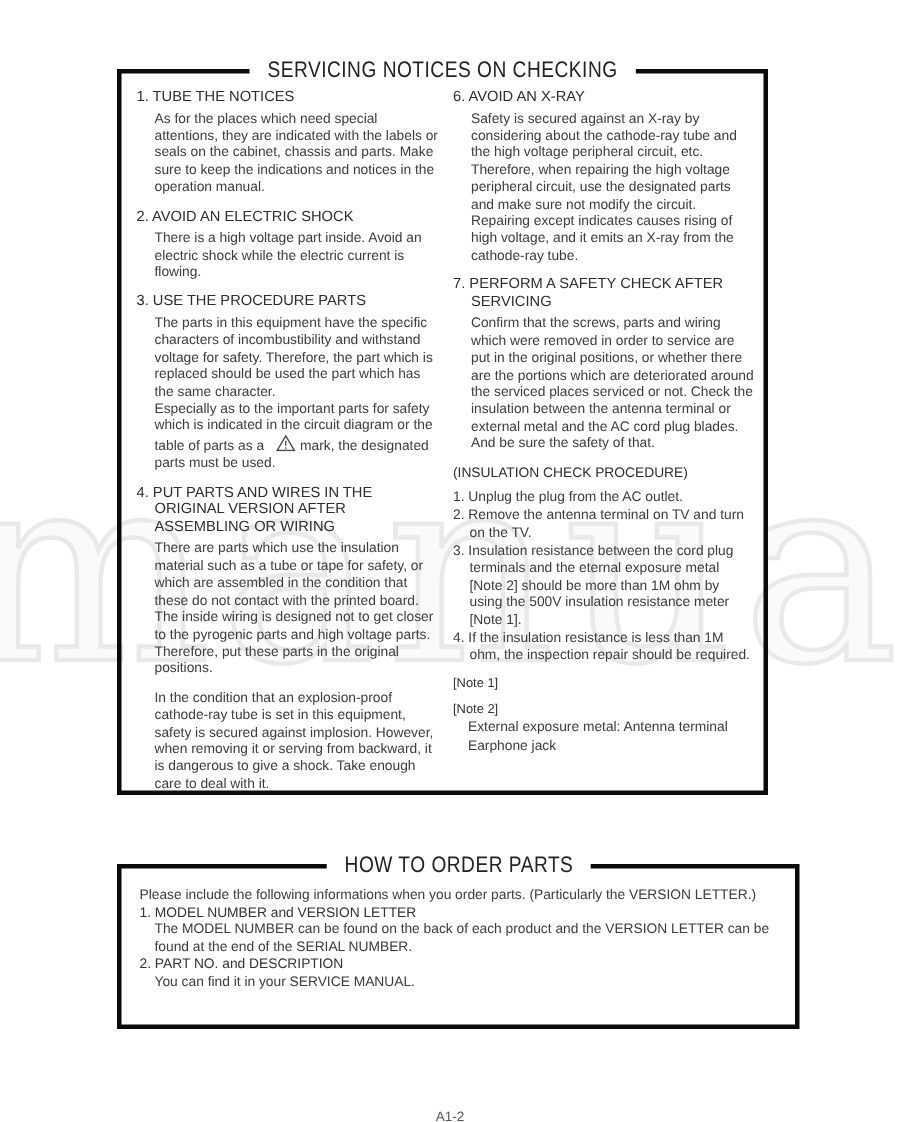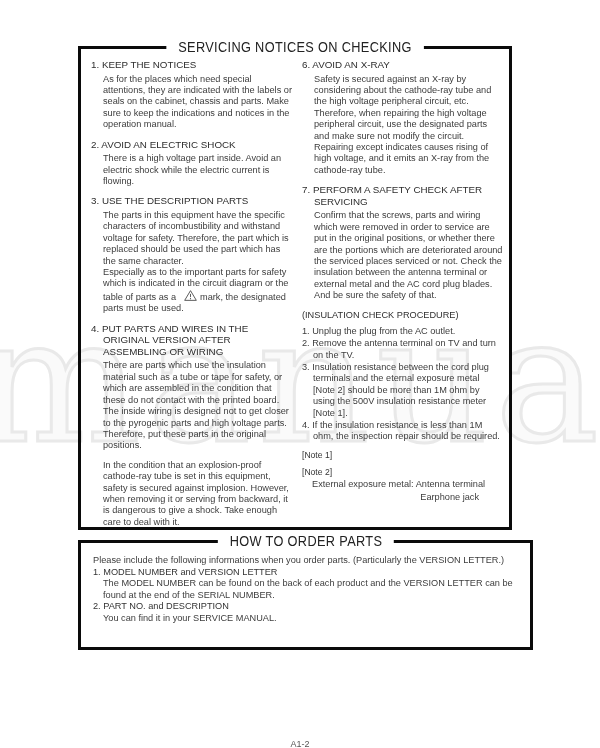--- a/index.html
+++ b/index.html
@@ -11,21 +11,21 @@
   .watermark {
     position:absolute; top:293px; left:-25px; z-index:0;
     font-family:"DejaVu Serif", serif; font-size:175px; line-height:1;
     letter-spacing:6px; white-space:nowrap;
     color:rgba(0,0,0,0.02); -webkit-text-stroke:3px #e9e9e9;
   }
   .frame-box {
     position:absolute; border:3px solid #0a0a0a; z-index:1; background:transparent;
   }
   .box-main { left:78px; top:46px; width:434px; height:484px; }
-  .box-order { left:78px; top:540px; width:455px; height:110px; }
+  .box-order { left:78px; top:576px; width:455px; height:110px; }
   .box-title {
     position:absolute; top:-11px; left:50%;
     transform:translateX(-50%) scaleX(0.85); transform-origin:center;
     background:#ffffff; padding:0 14px; white-space:nowrap;
     font-size:15px; letter-spacing:0.4px; color:#222222;
   }
   .cols { display:flex; padding:10px 6px 0 10px; gap:10px; }
   .col { width:212px; }
   .sec { margin-bottom:8px; }
   .sec-head {
@@ -34,21 +34,21 @@
   }
   .hw-narrow  { max-width:168px; }
   .hw-narrow5 { max-width:176px; }
   .hw-narrow7 { max-width:190px; }
   .sec-body { margin:3px 0 0 12px; font-size:9.2px; line-height:11.4px; color:#3c3c3c; }
   .warn-icon { display:inline-block; width:13px; height:11px; vertical-align:-1px; margin:0 3px 0 8px; }
   .proc-label { font-size:9.2px; color:#2f2f2f; margin:8px 0 6px 0; }
   .step { font-size:9.2px; line-height:11.4px; color:#3c3c3c; padding-left:11px; text-indent:-11px; margin-bottom:1px; }
   .note-label { font-size:8.6px; color:#333333; margin-top:7px; }
   .note-text { font-size:9.2px; line-height:11.4px; color:#3c3c3c; margin-left:10px; margin-top:2px; }
-  .note-text-right { text-align:right; padding-right:24px; }
+  .note-text-right { padding-right:24px; }
   .order-body { padding:12px 10px 0 12px; font-size:9.2px; line-height:11.6px; color:#3c3c3c; }
   .order-item-head { color:#333333; }
   .order-item-text { margin-left:10px; }
   .page-number {
     position:absolute; left:0; top:739px; width:100%; text-align:center;
     font-size:9px; color:#555555; z-index:1;
   }
 </style>
 </head>
 <body>
@@ -58,31 +58,31 @@
   <div class="watermark">manuali</div>
 
   <div class="frame-box box-main">
     <div class="box-title">SERVICING NOTICES ON CHECKING</div>
 
     <div class="cols">
 
       <div class="col">
 
         <div class="sec">
-          <div class="sec-head"><span>1.</span> <span>KEEP THE NOTICES</span></div>
+          <div class="sec-head"><span>1.</span> <span>TUBE THE NOTICES</span></div>
           <div class="sec-body">As for the places which need special attentions, they are indicated with the labels or seals on the cabinet, chassis and parts. Make sure to keep the indications and notices in the operation manual.</div>
         </div>
 
         <div class="sec">
           <div class="sec-head"><span>2.</span> <span>AVOID AN ELECTRIC SHOCK</span></div>
           <div class="sec-body">There is a high voltage part inside. Avoid an electric shock while the electric current is flowing.</div>
         </div>
 
         <div class="sec">
-          <div class="sec-head"><span>3.</span> <span>USE THE DESCRIPTION PARTS</span></div>
+          <div class="sec-head"><span>3.</span> <span>USE THE PROCEDURE PARTS</span></div>
           <div class="sec-body">
             <div>The parts in this equipment have the specific characters of incombustibility and withstand voltage for safety. Therefore, the part which is replaced should be used the part which has the same character.</div>
             <div><span>Especially as to the important parts for safety which is indicated in the circuit diagram or the table of parts as a</span><svg class="warn-icon" viewBox="0 0 20 17">
                   <path d="M10 1 L19 16 L1 16 Z" fill="none" stroke="#4a4a4a" stroke-width="1.4"></path>
                   <line x1="10" y1="6" x2="10" y2="11" stroke="#4a4a4a" stroke-width="1.4"></line>
                   <circle cx="10" cy="13.4" r="0.9" fill="#4a4a4a"></circle>
                 </svg><span>mark, the designated parts must be used.</span></div>
           </div>
         </div>
 

